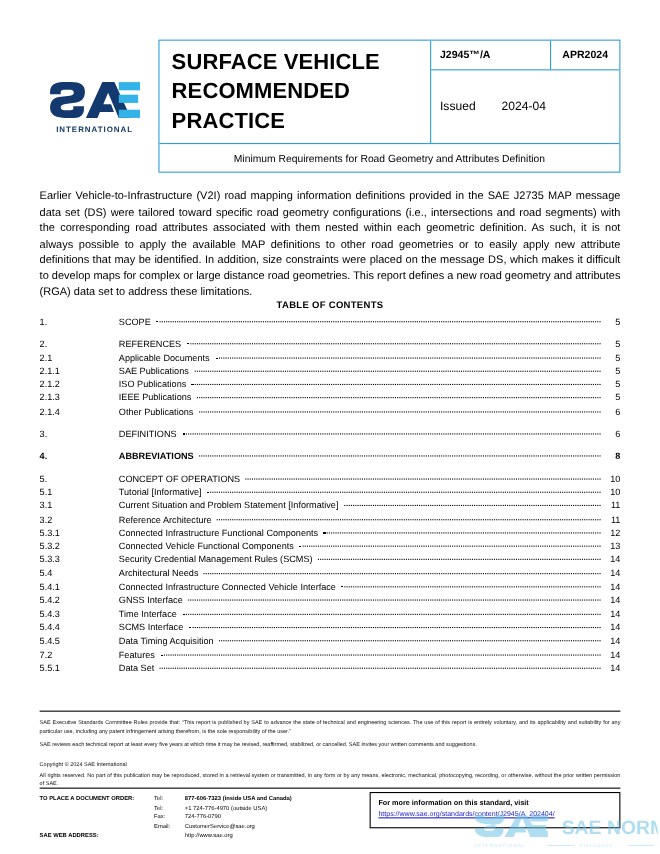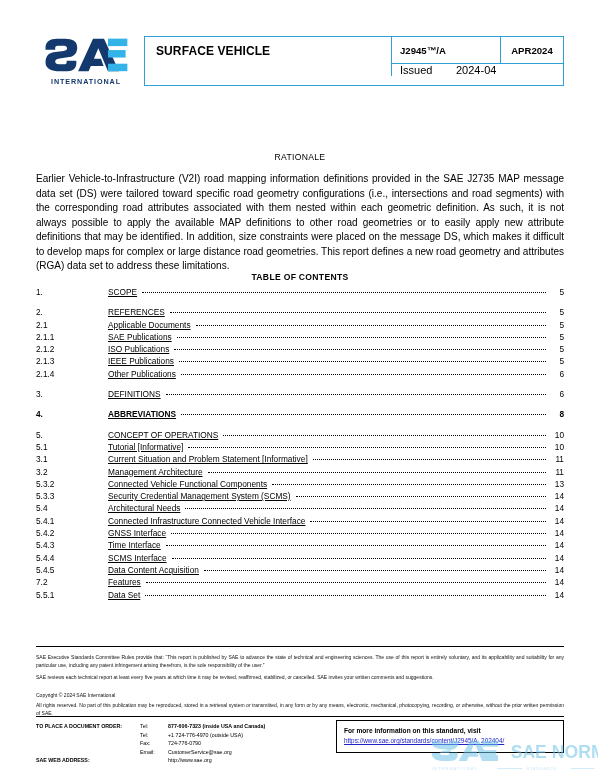--- a/index.html
+++ b/index.html
@@ -65,21 +65,21 @@
     display: flex;
     align-items: stretch;
   }
   .title-main {
     flex: 1;
     padding: 7px 0 7px 11px;
     border-right: 1.4px solid #2e9fd8;
     box-sizing: border-box;
   }
   .title-main div {
-    font-size: 12px;
+    font-size: 20px;
     font-weight: bold;
     line-height: 1.32;
     letter-spacing: 0.1px;
   }
   .title-right {
     width: 171px;
     display: flex;
     flex-direction: column;
     box-sizing: border-box;
   }
@@ -157,21 +157,20 @@
   }
   .toc-row.gap { margin-top: 8px; }
   .toc-row.bold { font-weight: bold; }
   .toc-num {
     width: 72px;
     flex-shrink: 0;
   }
   .toc-label {
     white-space: nowrap;
     padding-right: 3px;
-    text-decoration: underline;
   }
   .toc-dots {
     flex: 1;
     border-bottom: 1px dotted #000;
     position: relative;
     top: -2px;
     margin: 0 2px;
     min-width: 8px;
   }
   .toc-page {
@@ -273,38 +272,39 @@
             <rect x="150" y="63" width="44" height="17" fill="#33b3e8"></rect>
           </svg>
         </div>
         <div class="logo-sub">INTERNATIONAL</div>
       </div>
 
       <div class="title-box">
         <div class="title-top">
           <div class="title-main">
             <div>SURFACE VEHICLE</div>
+            <div>RECOMMENDED PRACTICE</div>
           </div>
           <div class="title-right">
             <div class="tr-top">
               <div class="tr-docnum">J2945™/A</div>
               <div class="tr-date">APR2024</div>
             </div>
             <div class="tr-bottom">
               <span class="tr-issued-label">Issued</span>
               <span class="tr-issued-val">2024-04</span>
             </div>
           </div>
         </div>
+        <div class="subtitle-box">Minimum Requirements for Road Geometry and Attributes Definition</div>
       </div>
 
     </div>
   </div>
 
-  <div class="section-heading" id="rationale-heading">RATIONALE</div>
   <div class="rationale-text">Earlier Vehicle-to-Infrastructure (V2I) road mapping information definitions provided in the SAE J2735 MAP message data set (DS) were tailored toward specific road geometry configurations (i.e., intersections and road segments) with the corresponding road attributes associated with them nested within each geometric definition. As such, it is not always possible to apply the available MAP definitions to other road geometries or to easily apply new attribute definitions that may be identified. In addition, size constraints were placed on the message DS, which makes it difficult to develop maps for complex or large distance road geometries. This report defines a new road geometry and attributes (RGA) data set to address these limitations.</div>
 
   <div class="section-heading" id="toc-heading">TABLE OF CONTENTS</div>
   <div class="toc" id="toc-list">
       <div class="toc-row">
         <span class="toc-num">1.</span>
         <span class="toc-label">SCOPE</span>
         <span class="toc-dots"></span>
         <span class="toc-page">5</span>
       </div>
@@ -369,33 +369,39 @@
         <span class="toc-page">10</span>
       </div>
       <div class="toc-row">
         <span class="toc-num">3.1</span>
         <span class="toc-label">Current Situation and Problem Statement [Informative]</span>
         <span class="toc-dots"></span>
         <span class="toc-page">11</span>
       </div>
       <div class="toc-row">
         <span class="toc-num">3.2</span>
-        <span class="toc-label">Management Architecture</span>
+        <span class="toc-label">Reference Architecture</span>
         <span class="toc-dots"></span>
         <span class="toc-page">11</span>
+      </div>
+      <div class="toc-row">
+        <span class="toc-num">5.3.1</span>
+        <span class="toc-label">Connected Infrastructure Functional Components</span>
+        <span class="toc-dots"></span>
+        <span class="toc-page">12</span>
       </div>
       <div class="toc-row">
         <span class="toc-num">5.3.2</span>
         <span class="toc-label">Connected Vehicle Functional Components</span>
         <span class="toc-dots"></span>
         <span class="toc-page">13</span>
       </div>
       <div class="toc-row">
         <span class="toc-num">5.3.3</span>
-        <span class="toc-label">Security Credential Management System (SCMS)</span>
+        <span class="toc-label">Security Credential Management Rules (SCMS)</span>
         <span class="toc-dots"></span>
         <span class="toc-page">14</span>
       </div>
       <div class="toc-row">
         <span class="toc-num">5.4</span>
         <span class="toc-label">Architectural Needs</span>
         <span class="toc-dots"></span>
         <span class="toc-page">14</span>
       </div>
       <div class="toc-row">
@@ -417,21 +423,21 @@
         <span class="toc-page">14</span>
       </div>
       <div class="toc-row">
         <span class="toc-num">5.4.4</span>
         <span class="toc-label">SCMS Interface</span>
         <span class="toc-dots"></span>
         <span class="toc-page">14</span>
       </div>
       <div class="toc-row">
         <span class="toc-num">5.4.5</span>
-        <span class="toc-label">Data Content Acquisition</span>
+        <span class="toc-label">Data Timing Acquisition</span>
         <span class="toc-dots"></span>
         <span class="toc-page">14</span>
       </div>
       <div class="toc-row">
         <span class="toc-num">7.2</span>
         <span class="toc-label">Features</span>
         <span class="toc-dots"></span>
         <span class="toc-page">14</span>
       </div>
       <div class="toc-row">

